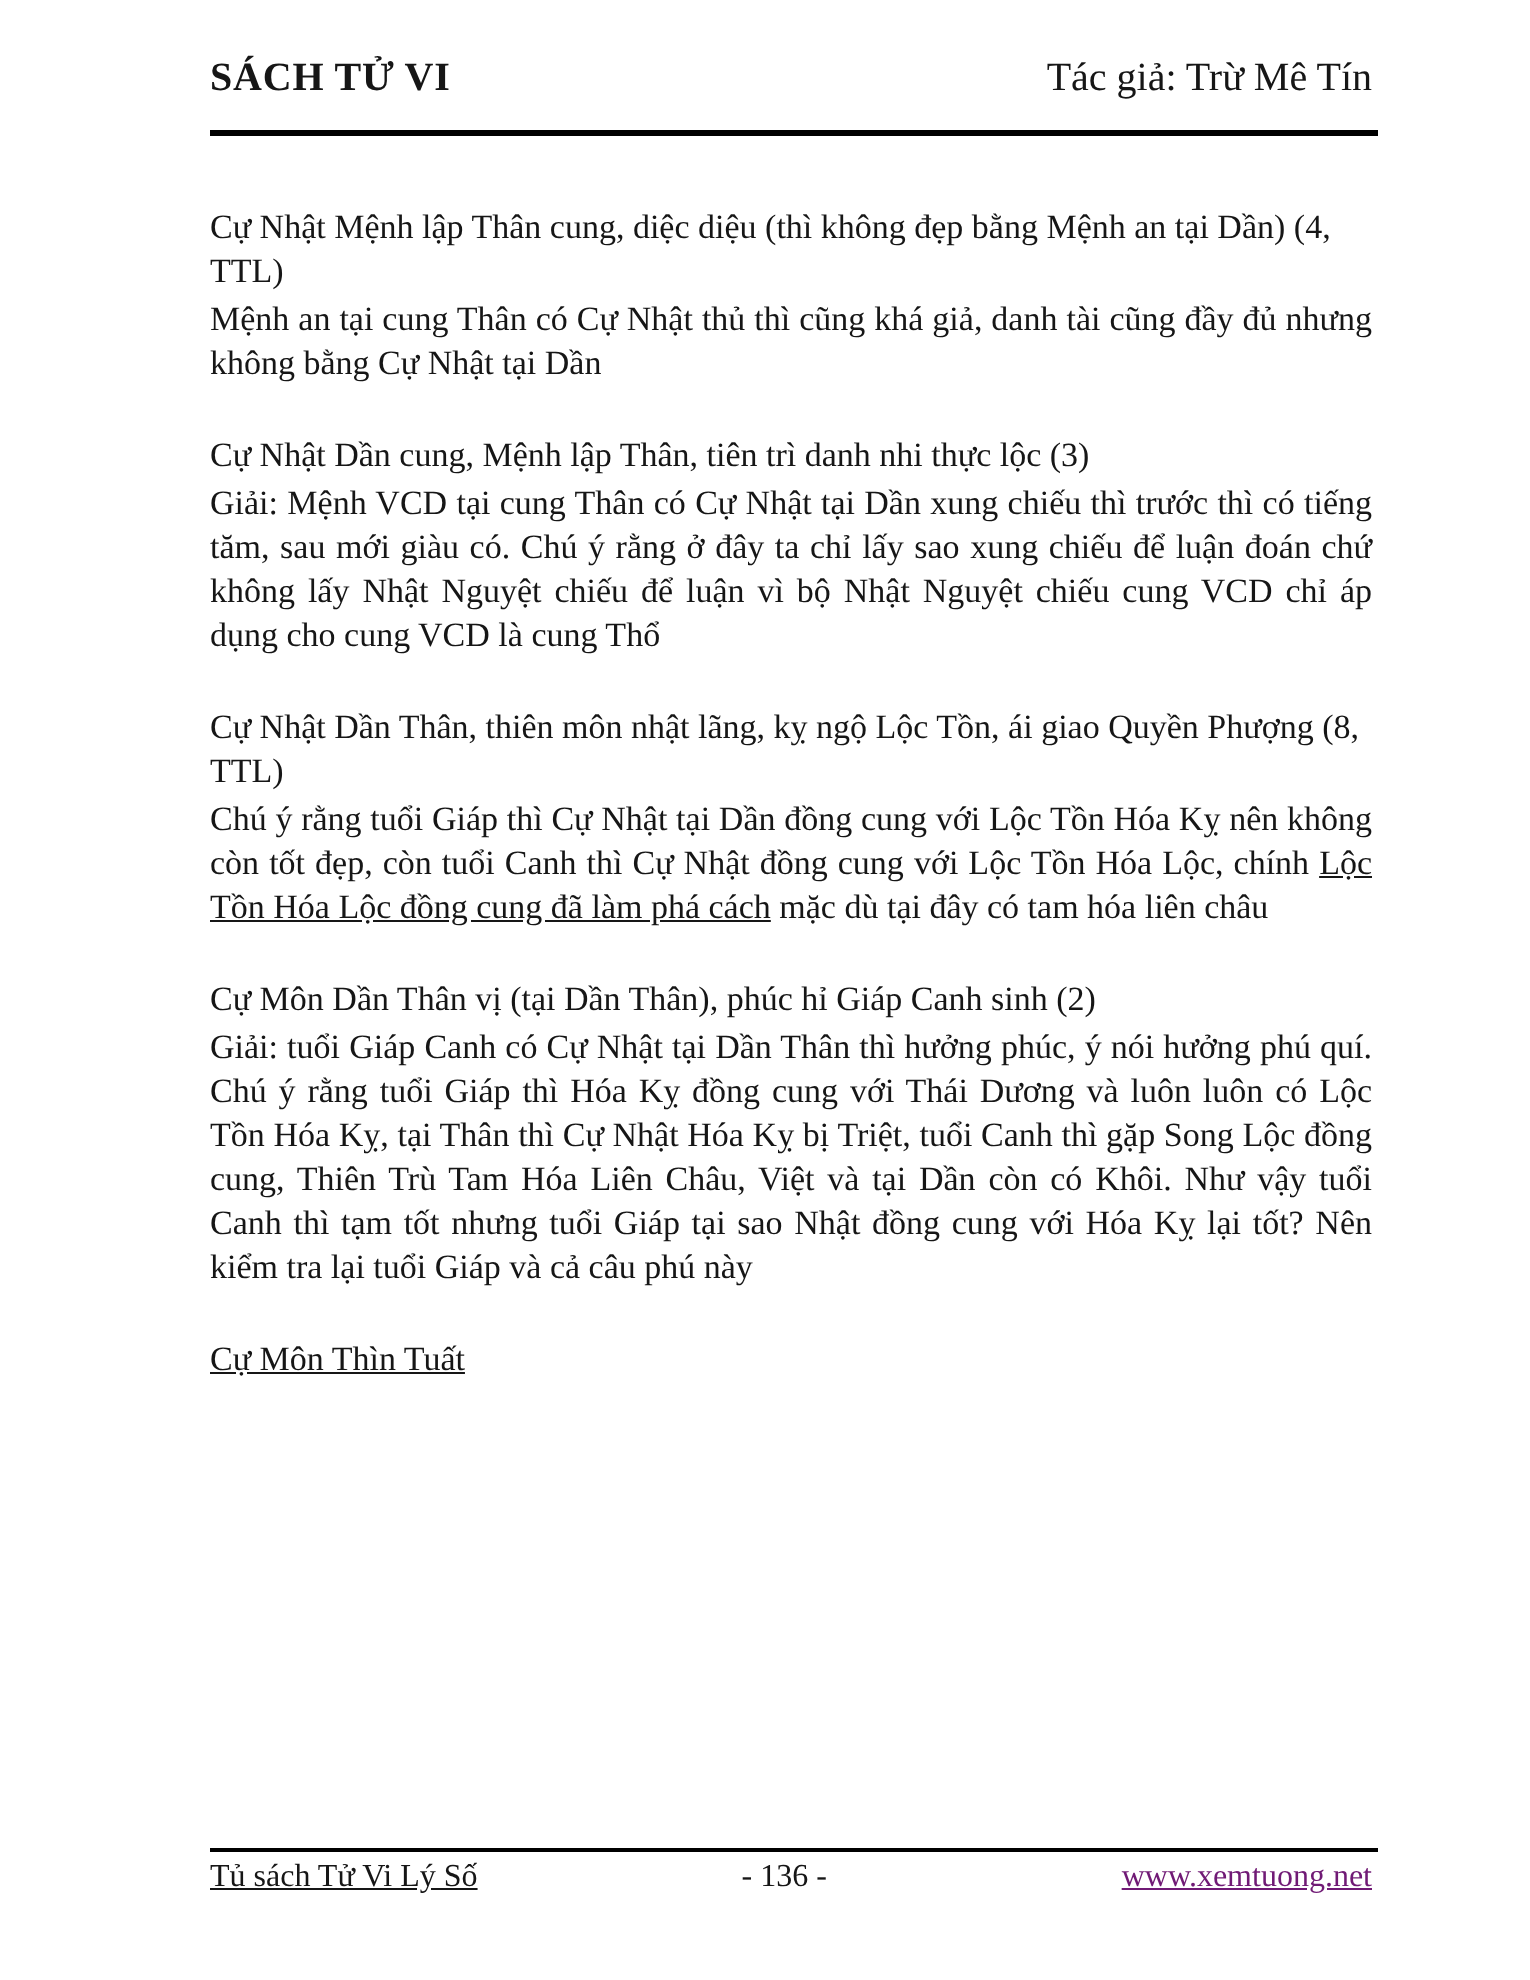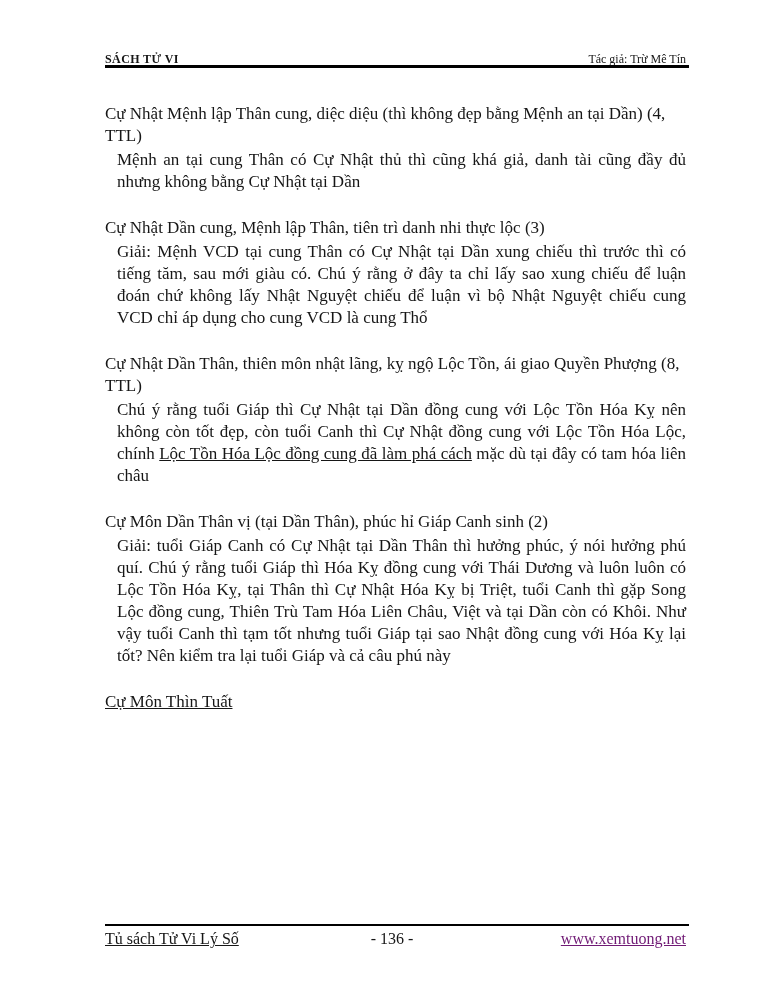--- a/index.html
+++ b/index.html
@@ -12,27 +12,27 @@
     width: 765px;
     height: 990px;
     background: #ffffff;
     font-family: "Liberation Serif", serif;
     color: #161616;
     overflow: hidden;
   }
   
   .header {
     position: absolute;
-    top: 52px;
+    top: 28px;
     left: 105px;
     width: 581px;
     display: flex;
     justify-content: space-between;
     align-items: flex-end;
-    font-size: 12px;
+    font-size: 20px;
   }
   .header-left {
     font-weight: bold;
     letter-spacing: 0.4px;
   }
   .header-rule {
     position: absolute;
     top: 65px;
     left: 105px;
     width: 584px;
@@ -50,21 +50,21 @@
   }
   .sec { margin: 0 0 24px 0; }
   .sec:last-child { margin-bottom: 17px; }
   .sec h2 {
     margin: 0;
     font-size: 17px;
     font-weight: normal;
     line-height: 22px;
   }
   .sec p {
-    margin: 2px 0 0 12px;
+    margin: 2px 0 0 0;
     text-align: justify;
   }
   .u { text-decoration: underline; }
   
   .footer-rule {
     position: absolute;
     top: 924px;
     left: 105px;
     width: 584px;
     height: 2px;

